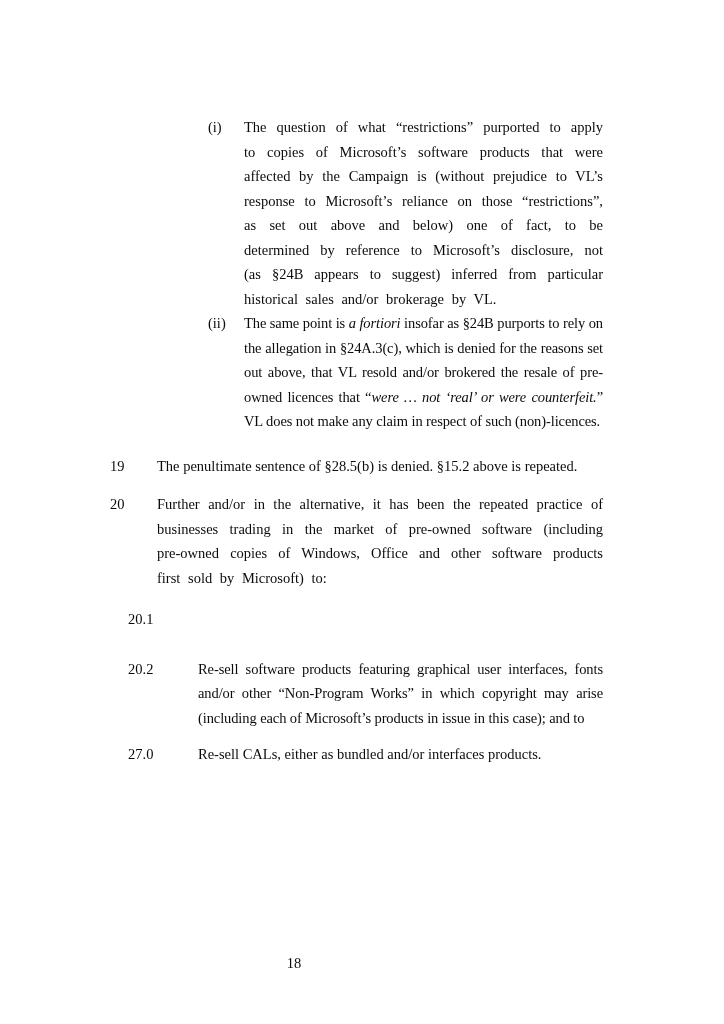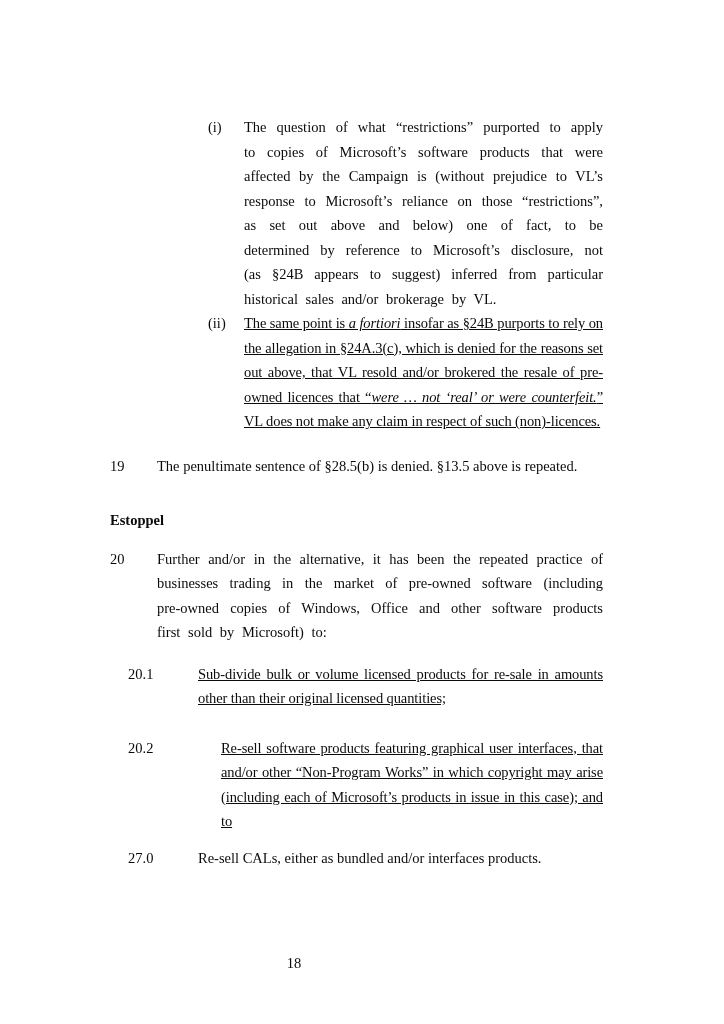--- a/index.html
+++ b/index.html
@@ -29,21 +29,20 @@
     line-height: 24.5px;
   }
   .justify {
     text-align: justify;
   }
   .loose {
     word-spacing: 4px;
   }
   .tightish {
     letter-spacing: -0.1px;
-    text-decoration: underline;
   }
   .italic {
     font-style: italic;
   }
   
   .roman-item {
     display: flex;
     margin-left: 98px;
   }
   .roman-label {
@@ -77,21 +76,21 @@
     width: 396px;
   }
   .heading {
     font-weight: 700;
   }
   .mt-ii   { }
   .mt-19   { margin-top: 20px; }
   .mt-head { margin-top: 30px; }
   .mt-20   { margin-top: 14px; }
   .mt-201  { margin-top: 17px; }
-  .mt-202  { margin-top: 25px; gap: 23px; }
+  .mt-202  { margin-top: 25px; }
   .mt-203  { margin-top: 12px; }
   .page-number {
     position: absolute;
     left: 0;
     top: 951px;
     width: 588px;
     text-align: center;
     font-size: 14.5px;
     line-height: 24.5px;
   }
@@ -107,38 +106,36 @@
       <div class="roman-text justify loose">The question of what “restrictions” purported to apply to copies of Microsoft’s software products that were affected by the Campaign is (without prejudice to VL’s response to Microsoft’s reliance on those “restrictions”, as set out above and below) one of fact, to be determined by reference to Microsoft’s disclosure, not (as §24B appears to suggest) inferred from particular historical sales and/or brokerage by VL.</div>
     </div>
 
     <div class="roman-item mt-ii">
       <span class="roman-label">(ii)</span>
       <div class="roman-text justify tightish"><span>The same point is </span><span class="italic">a fortiori</span><span> insofar as §24B purports to rely on the allegation in §24A.3(c), which is denied for the reasons set out above, that VL resold and/or brokered the resale of pre-owned licences that “</span><span class="italic">were … not ‘real’ or were counterfeit.</span><span>” VL does not make any claim in respect of such (non)-licences.</span></div>
     </div>
 
     <div class="num-para mt-19">
       <span class="num-label">19</span>
-      <div class="num-text">The penultimate sentence of §28.5(b) is denied. §13.5 above is repeated.</div>
+      <div class="num-text">The penultimate sentence of §28.5(b) is denied. §15.2 above is repeated.</div>
     </div>
 
-    <div class="heading mt-head">Estoppel</div>
 
     <div class="num-para mt-20">
       <span class="num-label">20</span>
       <div class="num-text justify loose">Further and/or in the alternative, it has been the repeated practice of businesses trading in the market of pre-owned software (including pre-owned copies of Windows, Office and other software products first sold by Microsoft) to:</div>
     </div>
 
     <div class="sub-item mt-201">
       <span class="sub-label">20.1</span>
-      <div class="sub-text justify tightish">Sub-divide bulk or volume licensed products for re-sale in amounts other than their original licensed quantities;</div>
     </div>
 
     <div class="sub-item mt-202">
       <span class="sub-label">20.2</span>
-      <div class="sub-text justify tightish">Re-sell software products featuring graphical user interfaces, that and/or other “Non-Program Works” in which copyright may arise (including each of Microsoft’s products in issue in this case); and to</div>
+      <div class="sub-text justify tightish">Re-sell software products featuring graphical user interfaces, fonts and/or other “Non-Program Works” in which copyright may arise (including each of Microsoft’s products in issue in this case); and to</div>
     </div>
 
     <div class="sub-item mt-203">
       <span class="sub-label">27.0</span>
       <div class="sub-text">Re-sell CALs, either as bundled and/or interfaces products.</div>
     </div>
 
   </div>
 
   <div class="page-number">18</div>

